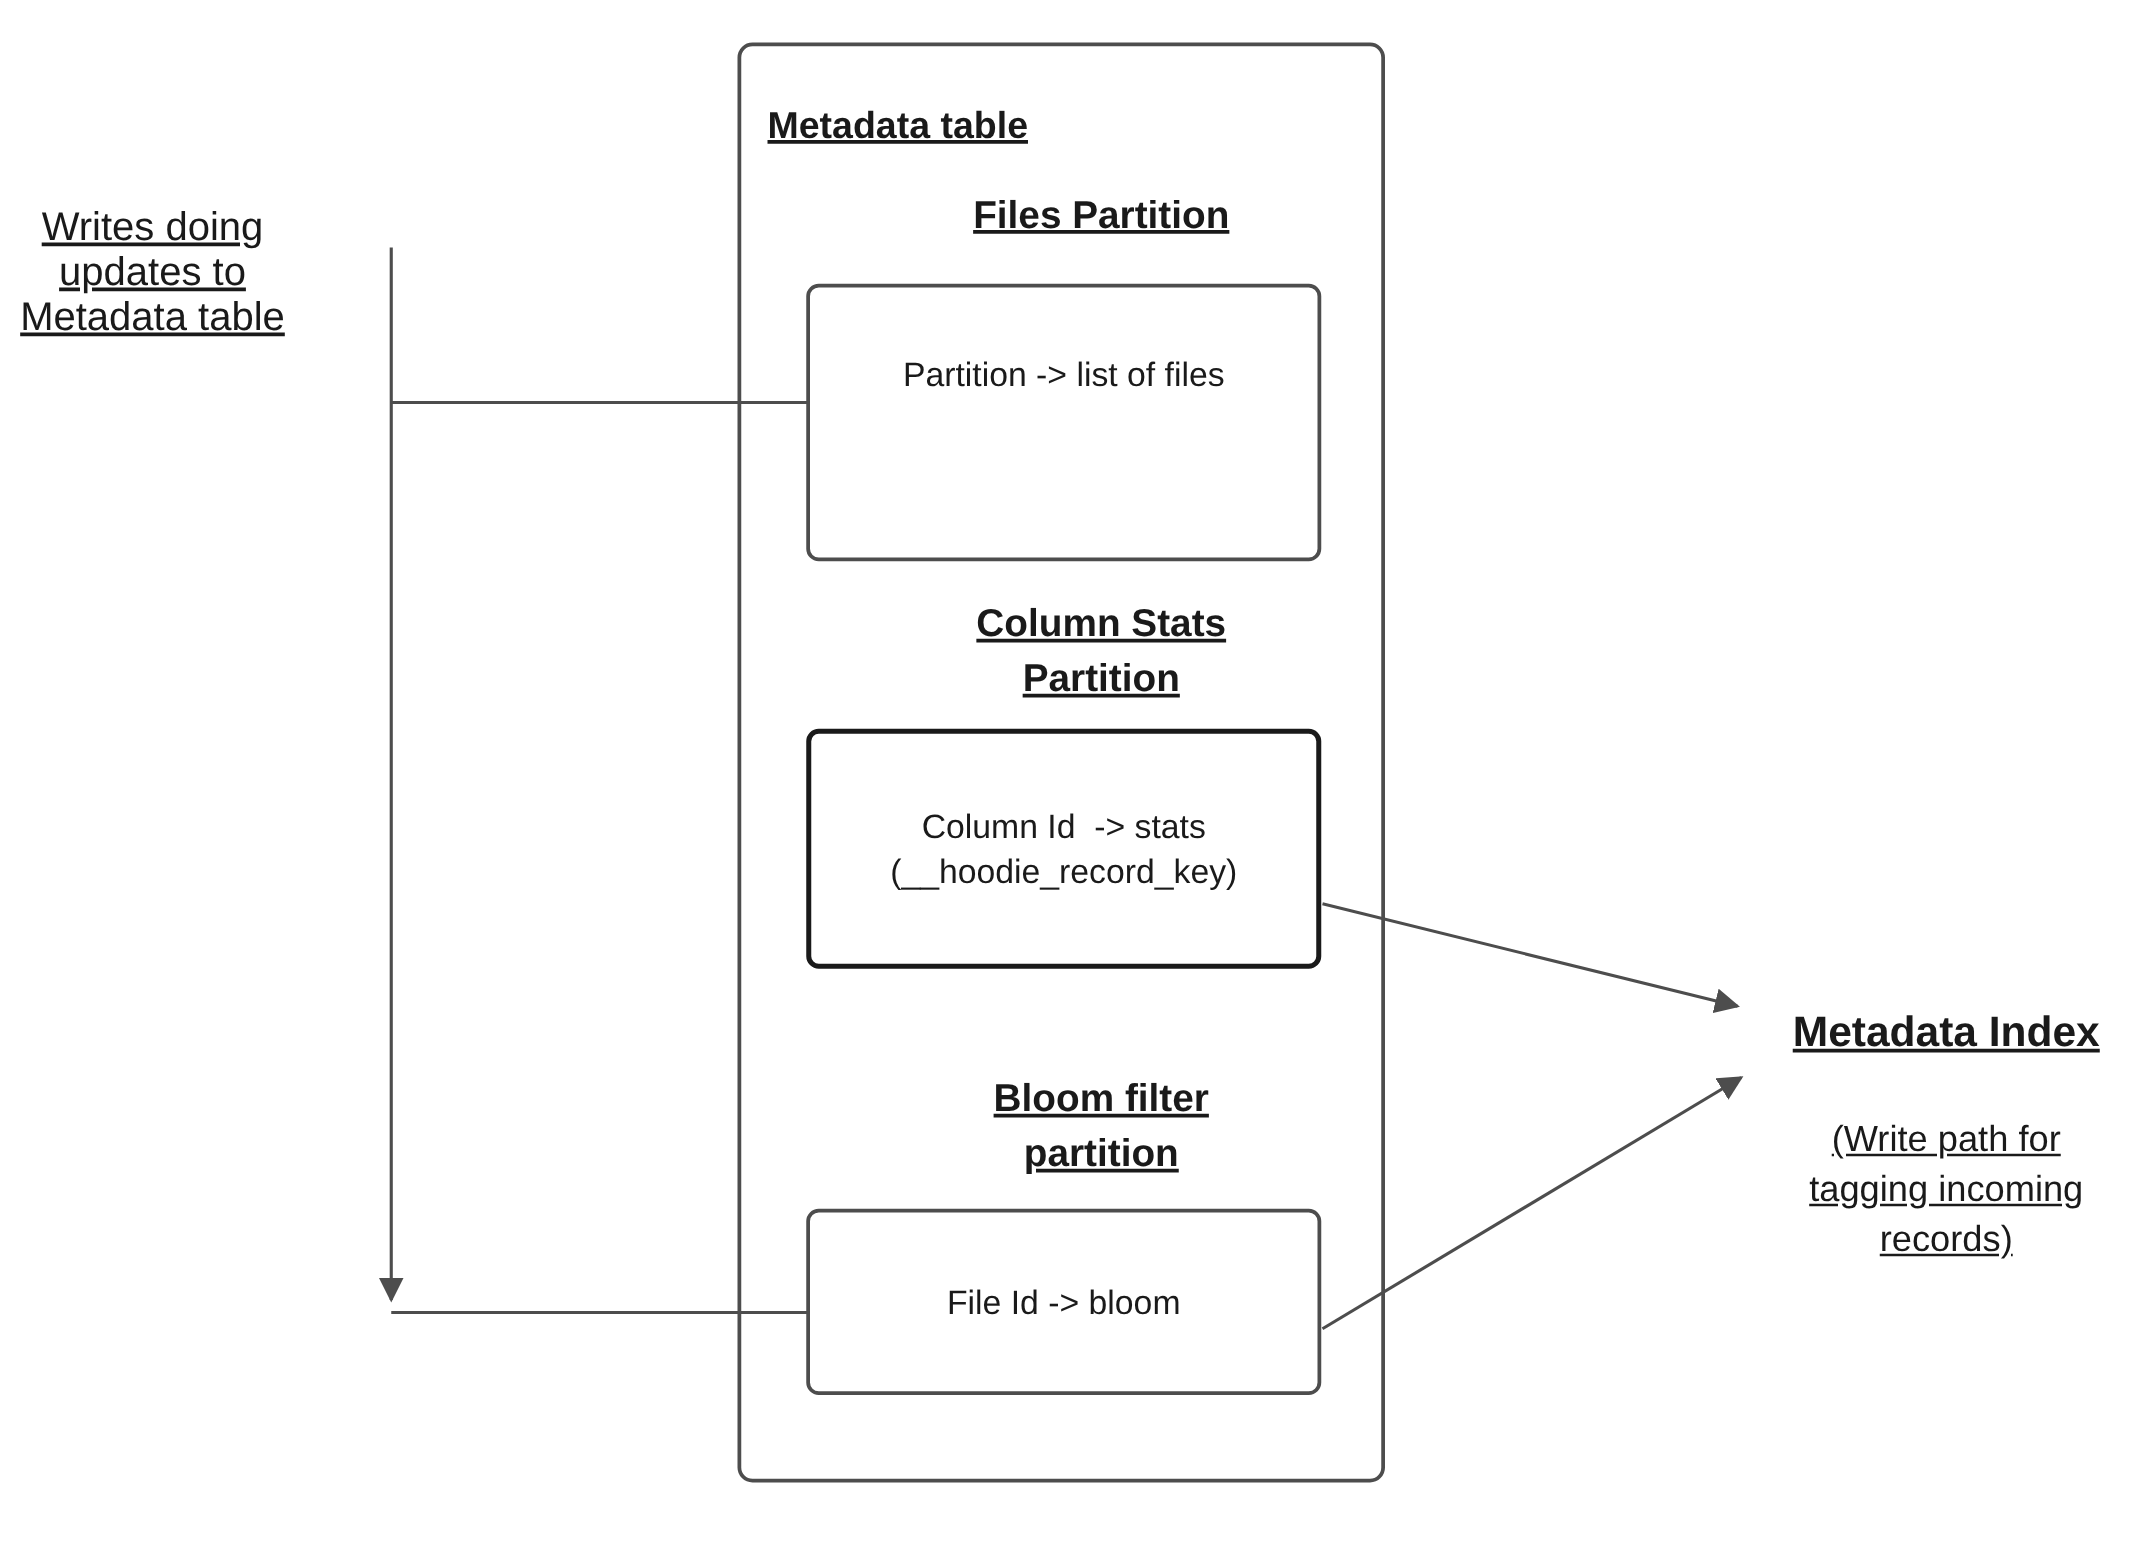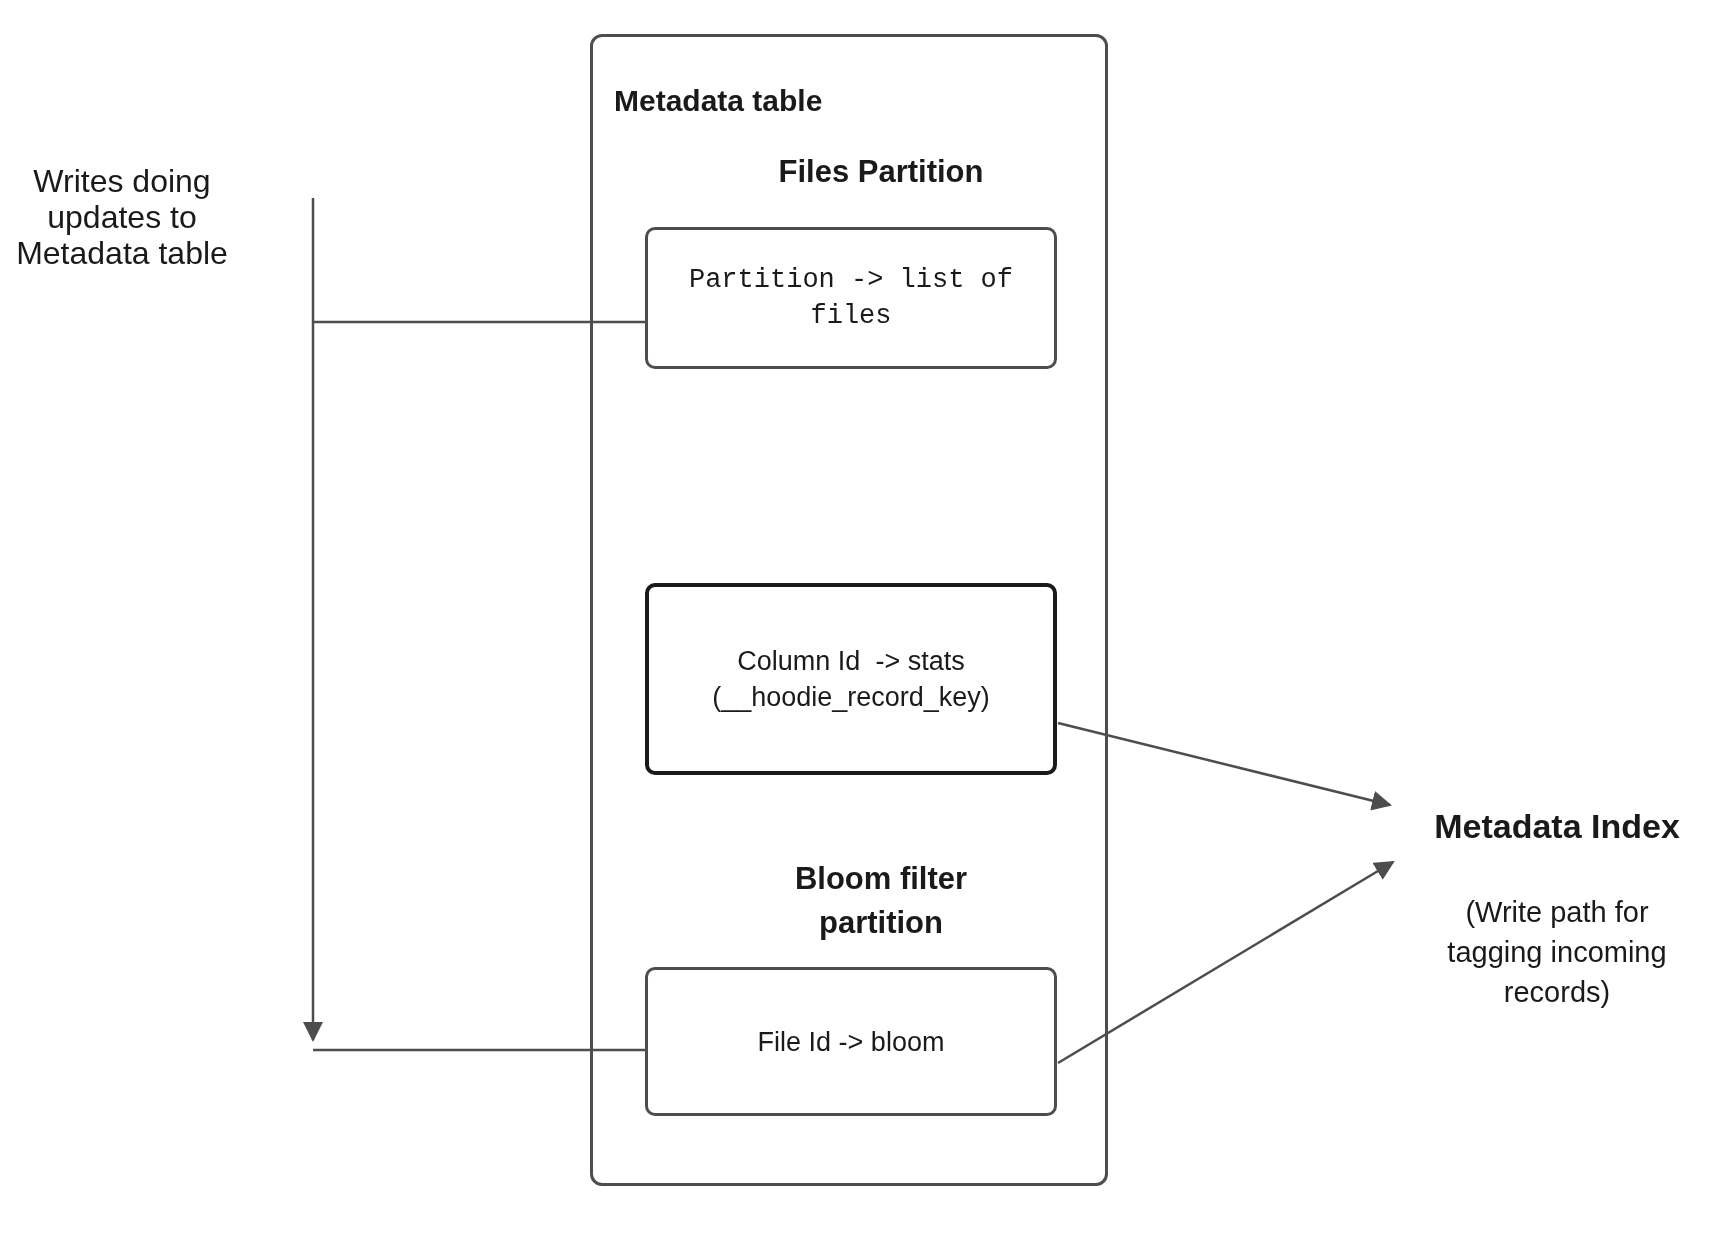--- a/index.html
+++ b/index.html
@@ -46,38 +46,38 @@
     flex-direction: column;
     justify-content: center;
     align-items: center;
     text-align: center;
     font-size: 27px;
     line-height: 36px;
     color: #1a1a1a;
   }
   .files-box {
     top: 227px;
-    height: 142px;
+    height: 222px;
     justify-content: flex-start;
-    padding-top: 32px;
-    font-family: Liberation Mono, monospace;
+    padding-top: 52px;
   }
   .stats-box {
     top: 583px;
     height: 192px;
     border: 4px solid #1a1a1a;
   }
   .bloom-box {
     top: 967px;
     height: 149px;
   }
   .label {
     position: absolute;
     z-index: 3;
     color: #1a1a1a;
+    text-decoration: underline;
   }
   .outer-title {
     left: 614px;
     top: 84px;
     font-size: 30px;
     font-weight: bold;
   }
   .section-heading {
     left: 590px;
     width: 518px;
@@ -148,20 +148,24 @@
 
   <div class="box outer-box"></div>
 
   <div class="label outer-title">Metadata table</div>
 
   <div class="label section-heading heading-files">Files Partition</div>
   <div class="box inner-box files-box">
     <span>Partition -&gt; list of files</span>
   </div>
 
+  <div class="label section-heading heading-stats">
+    <span class="line-span">Column Stats</span>
+    <span class="line-span">Partition</span>
+  </div>
   <div class="box inner-box stats-box">
     <span class="line-span mono-space">Column Id  -&gt; stats</span>
     <span class="line-span">(__hoodie_record_key)</span>
   </div>
 
   <div class="label section-heading heading-bloom">
     <span class="line-span">Bloom filter</span>
     <span class="line-span">partition</span>
   </div>
   <div class="box inner-box bloom-box">

